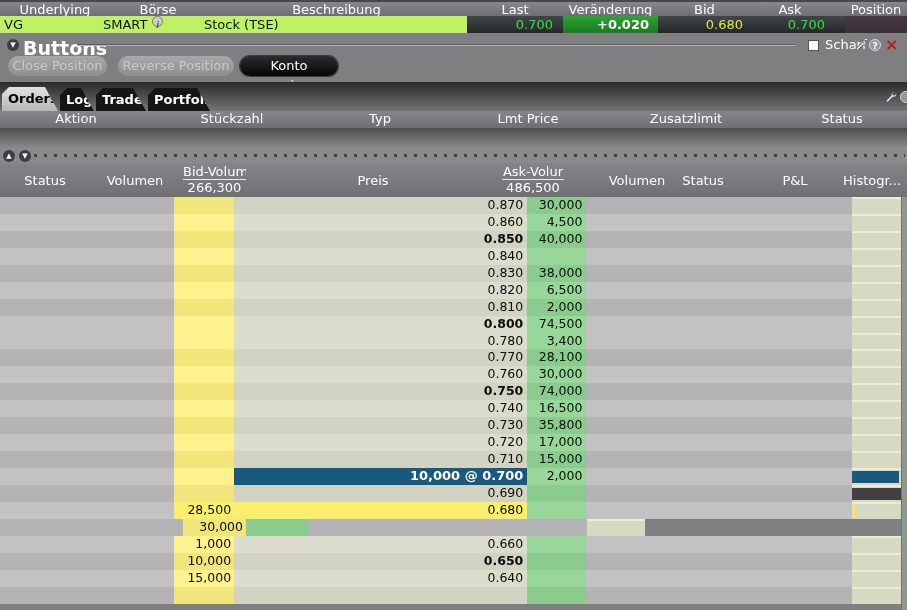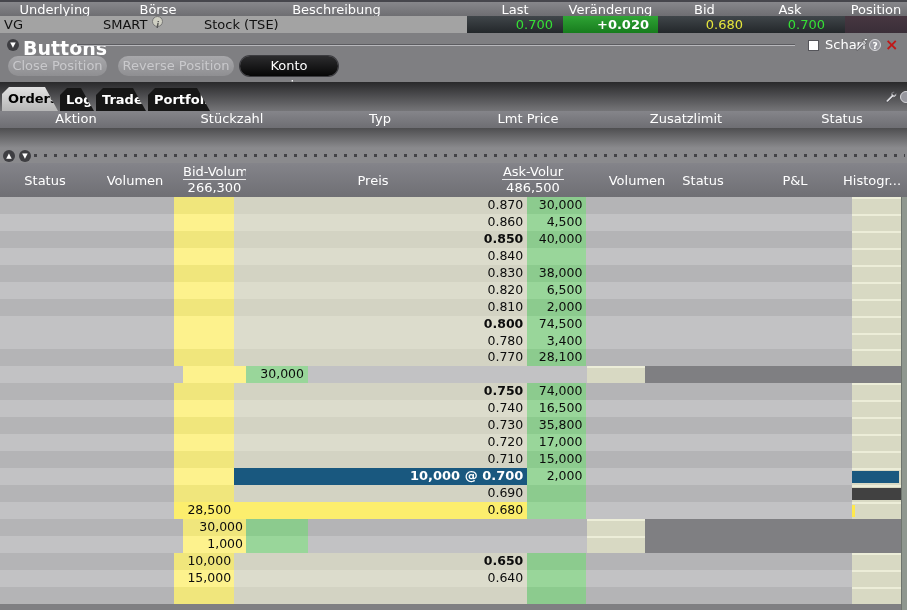--- a/index.html
+++ b/index.html
@@ -13,21 +13,21 @@
 
   
   #quote-header { top:0; left:0; width:907px; height:16px;
     background:linear-gradient(#87878b,#6e6e72); border-top:2px solid #46464c; }
   #quote-header .col { position:absolute; top:0; height:16px; line-height:15px;
     color:#fff; font-size:13px; text-align:center; white-space:nowrap; }
 
   
   #quote-row { top:16px; left:0; width:907px; height:17px; }
   #quote-row .cell { position:absolute; top:0; height:17px; line-height:17px; font-size:13px; white-space:nowrap; }
-  #q-left { left:0; width:467px; background:#a3a3a3; color:#111; }
+  #q-left { left:0; width:467px; background:#bef264; color:#111; }
   #q-left span { position:absolute; top:0; line-height:17px; }
   #info-icon { position:absolute; left:152px; top:3px; width:11px; height:11px; border-radius:50%;
     background:#cfcfc2; border:1px solid #777; color:#555; font-size:8px; line-height:9px;
     text-align:center; font-style:italic; font-weight:bold; }
   #q-last   { left:467px; width:96px; background:linear-gradient(#40464a,#23272a); color:#35e135; text-align:right; padding-right:10px; }
   #q-change { left:563px; width:95px; background:linear-gradient(#2fa335,#177c1d); color:#fff; text-align:right; padding-right:9px; font-weight:bold; }
   #q-bid    { left:658px; width:93px; background:linear-gradient(#40464a,#23272a); color:#e6e63c; text-align:right; padding-right:8px; }
   #q-ask    { left:751px; width:94px; background:linear-gradient(#40464a,#23272a); color:#35e135; text-align:right; padding-right:20px; }
   #q-pos    { left:845px; width:62px; background:linear-gradient(#473741,#3a2e38); }
 
@@ -289,20 +289,21 @@
         <div class="c-grayl"></div>
         <div class="c-bidv"></div>
         <div class="c-price">0.770</div>
         <div class="c-askv">28,100</div>
         <div class="c-grayr"></div>
         <div class="c-histo"></div>
       </div>
       <div class="lrow odd">
         <div class="c-grayl"></div>
         <div class="c-bidv"></div>
+        <div class="c-price">0.760</div>
         <div class="c-askv">30,000</div>
         <div class="c-grayr"></div>
         <div class="c-histo"></div>
       </div>
       <div class="lrow even bold">
         <div class="c-grayl"></div>
         <div class="c-bidv"></div>
         <div class="c-price">0.750</div>
         <div class="c-askv">74,000</div>
         <div class="c-grayr"></div>
@@ -373,20 +374,21 @@
       <div class="lrow even">
         <div class="c-grayl"></div>
         <div class="c-bidv">30,000</div>
         <div class="c-askv"></div>
         <div class="c-grayr"></div>
         <div class="c-histo"></div>
       </div>
       <div class="lrow odd">
         <div class="c-grayl"></div>
         <div class="c-bidv">1,000</div>
+        <div class="c-price">0.660</div>
         <div class="c-askv"></div>
         <div class="c-grayr"></div>
         <div class="c-histo"></div>
       </div>
       <div class="lrow even bold">
         <div class="c-grayl"></div>
         <div class="c-bidv">10,000</div>
         <div class="c-price">0.650</div>
         <div class="c-askv"></div>
         <div class="c-grayr"></div>

